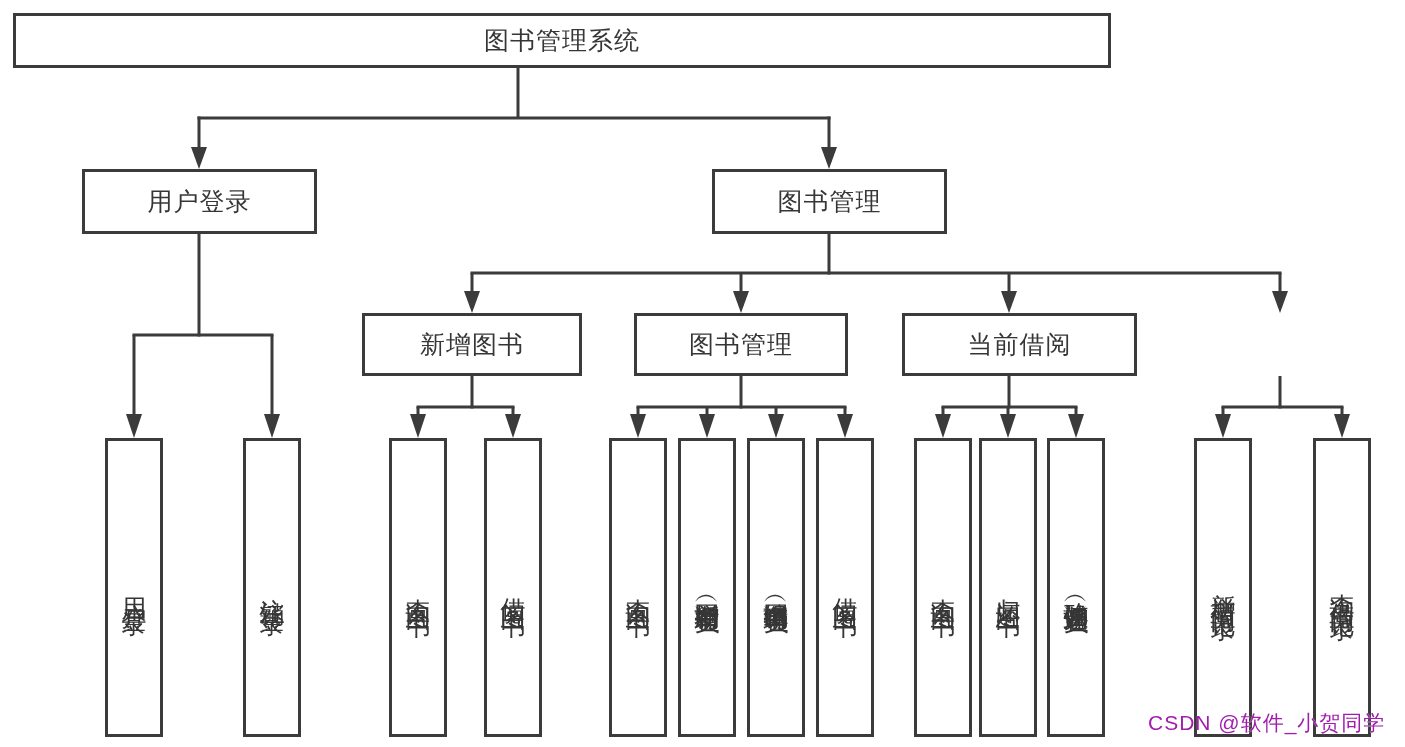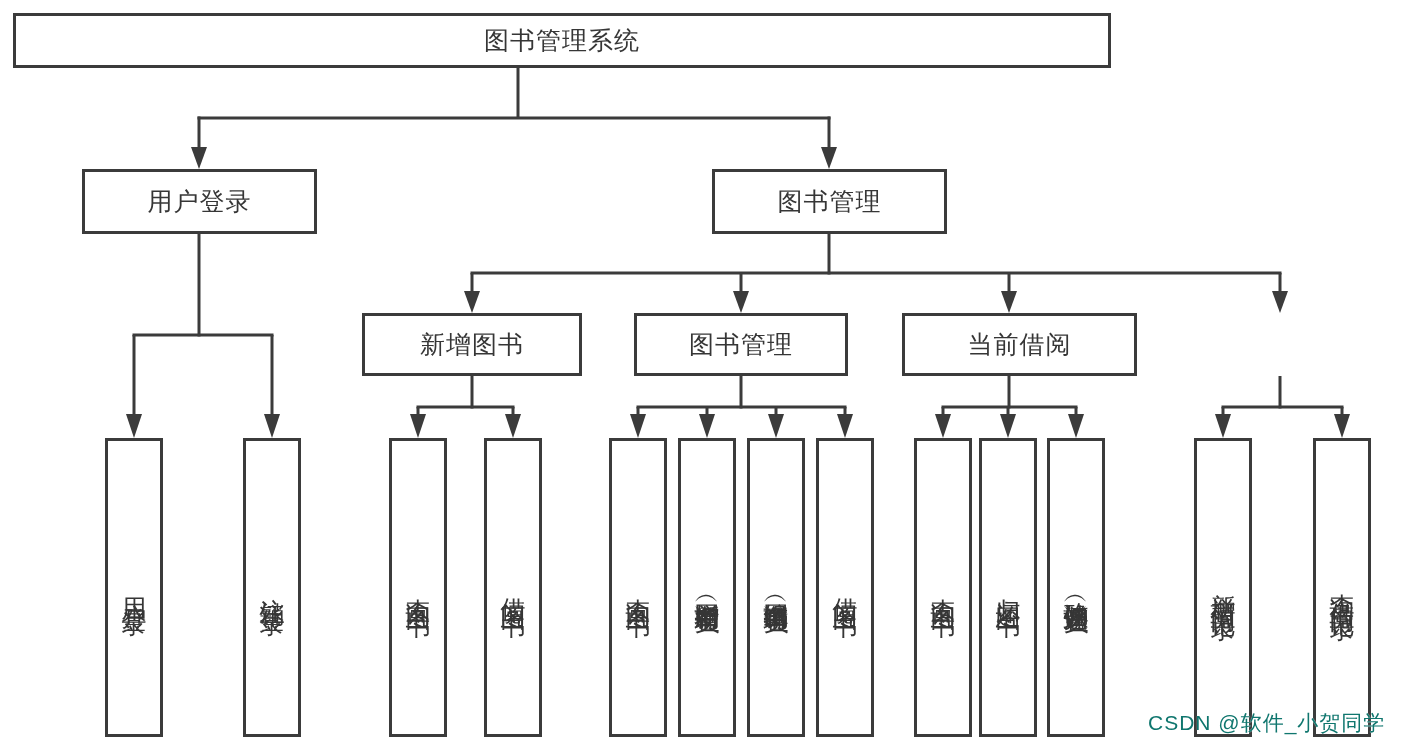--- a/index.html
+++ b/index.html
@@ -47,21 +47,21 @@
     font-size: 25px;
     letter-spacing: 5px;
     line-height: 1;
   }
   .leaf.tight span { letter-spacing: 1px; }
   .watermark {
     position: absolute;
     left: 1148px;
     top: 709px;
     font-size: 21px;
-    color: #0f766e;
+    color: #a21caf;
     letter-spacing: 1px;
     white-space: nowrap;
     text-shadow: 0 0 1px #ffffff;
   }
 </style>
 </head>
 <body>
 
 <div class="canvas">
 

